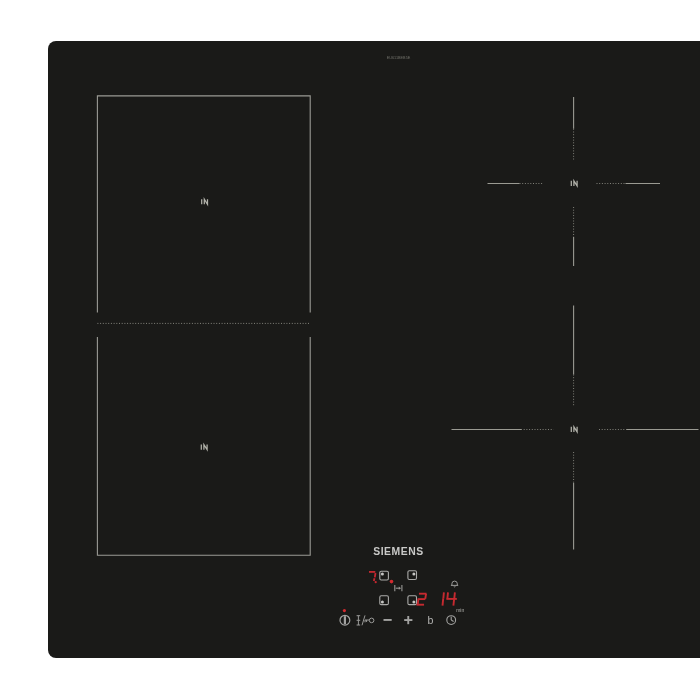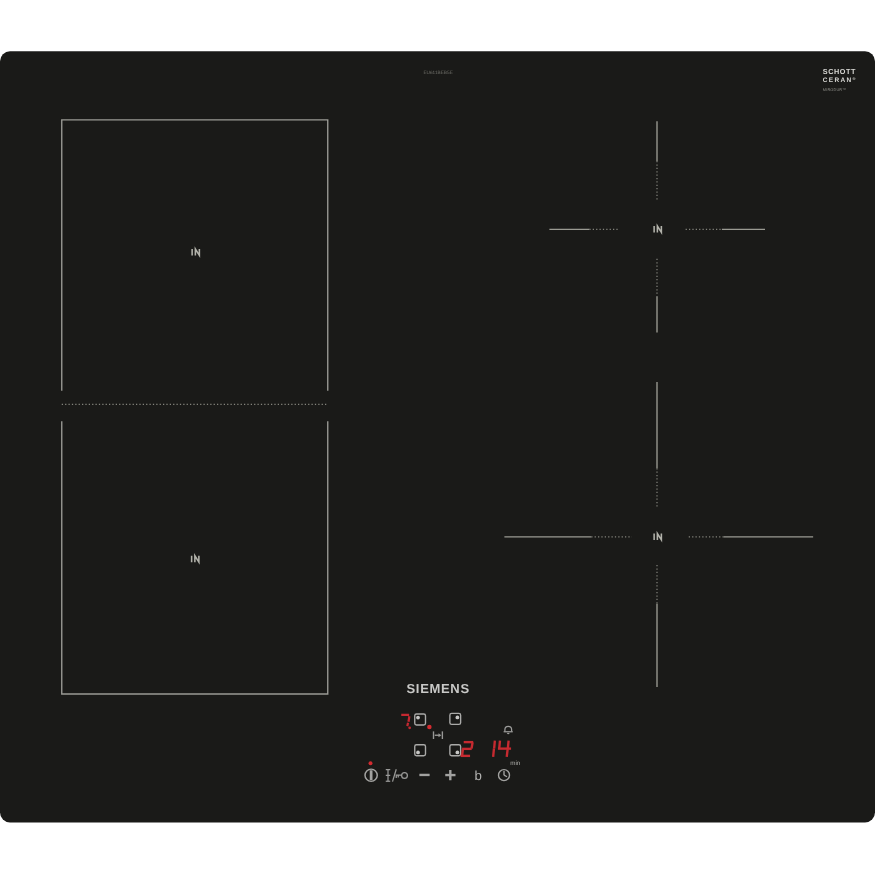--- a/index.html
+++ b/index.html
@@ -1,17 +1,17 @@
 <!DOCTYPE html>
 <html><head>
 <meta charset="utf-8">
 <style>
   html,body{margin:0;padding:0;background:#ffffff;width:700px;height:700px;overflow:hidden;}
   body{font-family:"Liberation Sans", sans-serif;}
-  #stage{position:relative;width:652px;height:700px;}
+  #stage{position:relative;width:652px;height:700px;margin-left:48px;}
   svg{position:absolute;left:0;top:0;}
 </style>
 </head>
 <body>
 <div id="stage">
 <svg width="700" height="700" viewBox="0 0 700 700">
 
   <rect x="0" y="41" width="700" height="617" rx="8" fill="#1a1a18"></rect>
 
   <g stroke="#9a9a94" stroke-width="1.1" fill="none">

